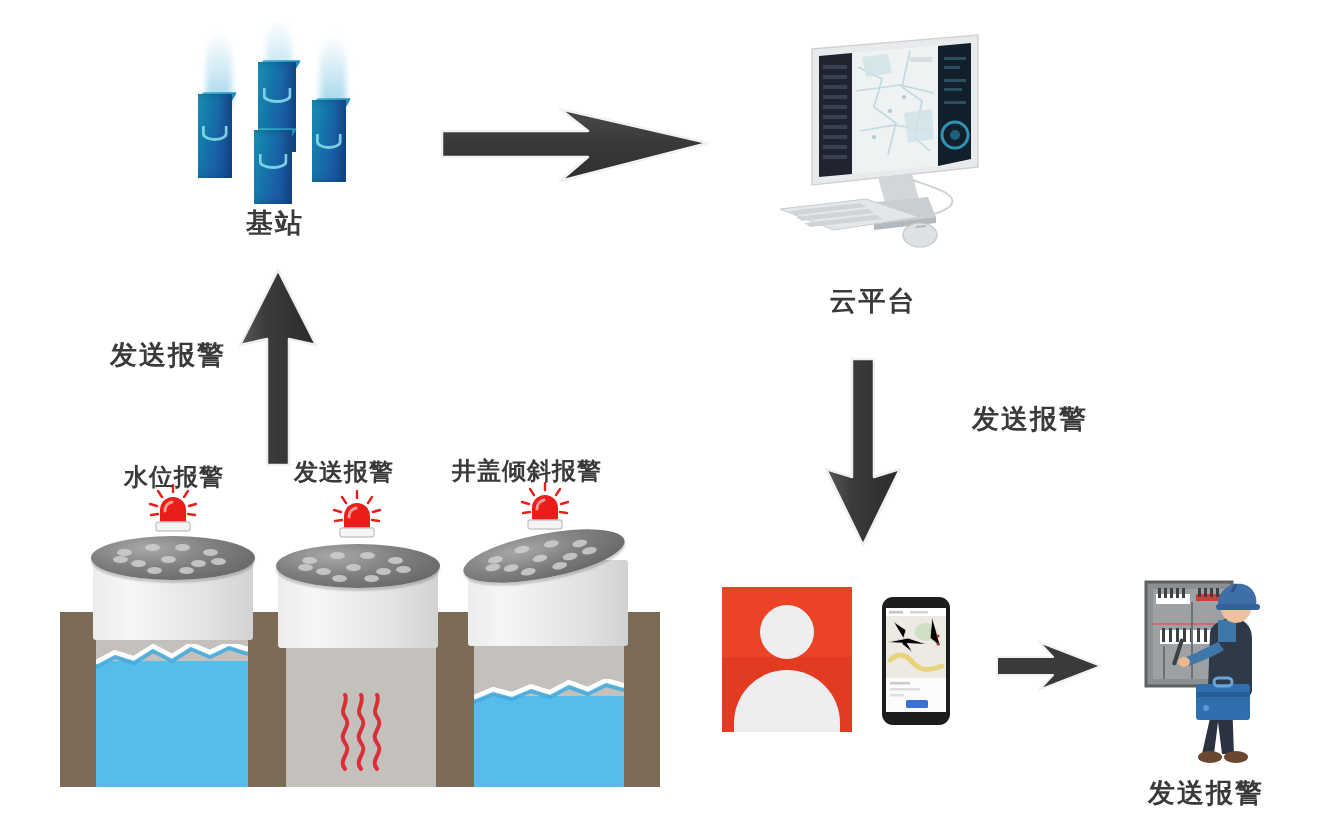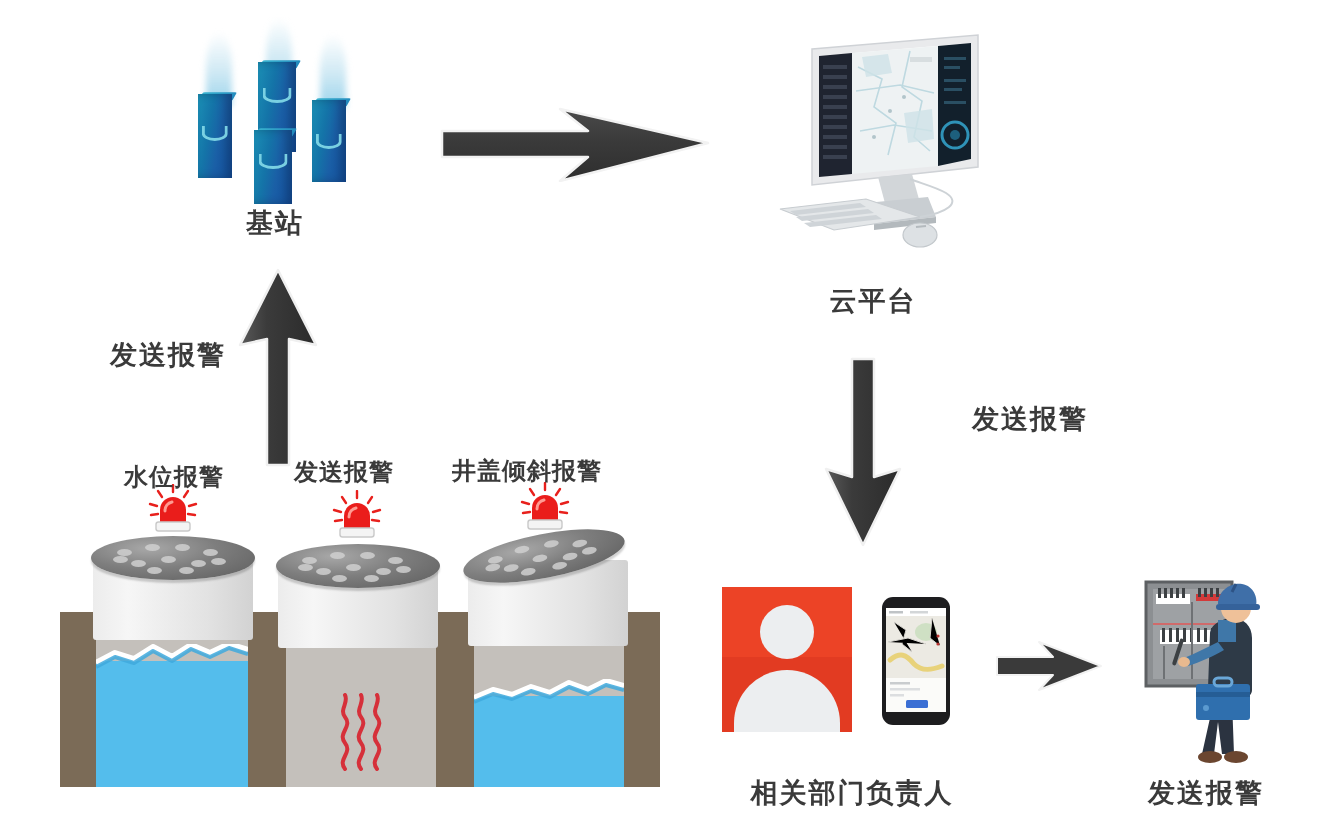--- a/index.html
+++ b/index.html
@@ -379,21 +379,20 @@
           </g>
         <rect x="0" y="70" width="60" height="34" fill="#fbfbf9"></rect>
         <rect x="4" y="74" width="20" height="2.5" fill="#c9ccce"></rect>
         <rect x="4" y="80" width="30" height="2.5" fill="#dcdee0"></rect>
         <rect x="4" y="86" width="14" height="2.5" fill="#dcdee0"></rect>
         <rect x="20" y="92" width="22" height="8" rx="1.5" fill="#3b6fd4"></rect>
       </svg>
     </div>
   </div>
 
-  <div class="abs label cap" style="left:852px;top:768px;">相关部门负责人</div>
 
   <div class="abs" style="left:995px;top:628px;">
     <svg width="108" height="52" viewBox="0 0 108 52">
       <path d="M2,17 L2,35 L58,35 L44,50 L106,26 L44,2 L58,17 Z" fill="#3a3a3a" stroke="#f2f2f2" stroke-width="2" stroke-linejoin="round"></path>
     </svg>
   </div>
 
   <div class="abs worker">
     <svg width="170" height="200" viewBox="0 0 170 200">
 

